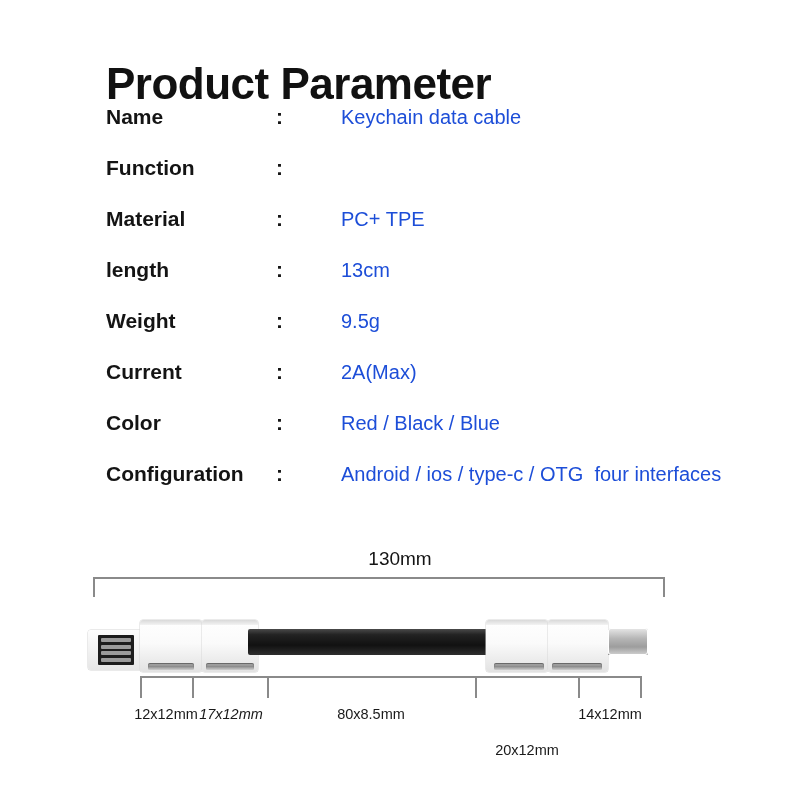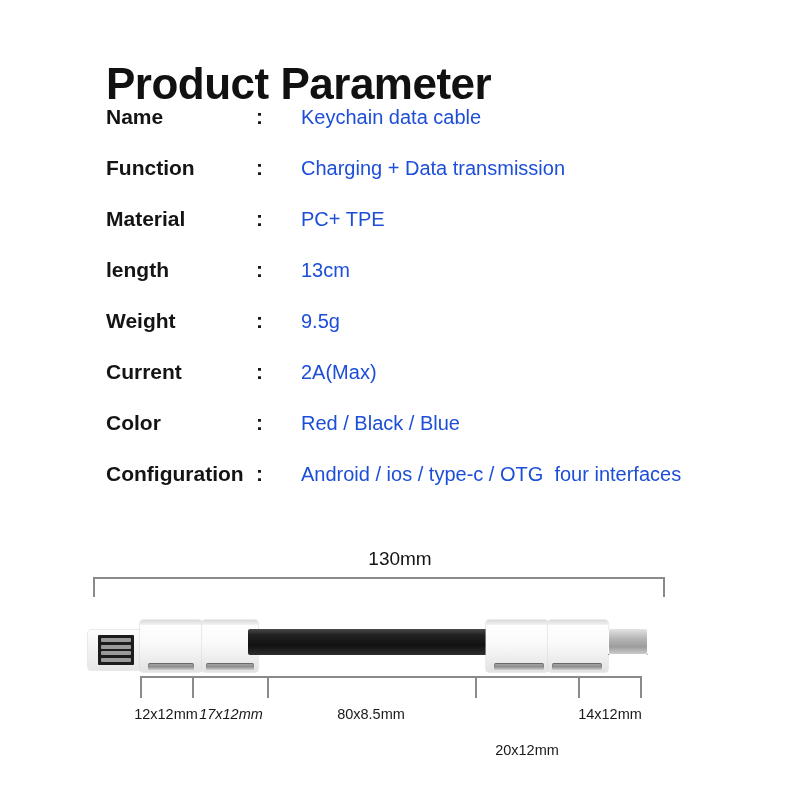--- a/index.html
+++ b/index.html
@@ -33,20 +33,21 @@
   .spec-table {
     position: absolute;
     left: 106px;
     top: 105px;
     width: 660px;
   }
   .spec-row {
     display: flex;
     align-items: baseline;
     height: 51px;
+    gap: 20px;
   }
   .spec-label {
     width: 150px;
     flex: 0 0 150px;
     font-size: 21px;
     font-weight: 600;
     color: #141414;
     white-space: nowrap;
   }
   .spec-colon {
@@ -217,21 +218,20 @@
 
   <div class="spec-row">
     <div class="spec-label">Name</div>
     <div class="spec-colon">:</div>
     <div class="spec-value">Keychain data cable</div>
   </div>
 
   <div class="spec-row">
     <div class="spec-label">Function</div>
     <div class="spec-colon">:</div>
-    <div class="spec-value">Charging + Data transmission</div>
   </div>
 
   <div class="spec-row">
     <div class="spec-label">Material</div>
     <div class="spec-colon">:</div>
     <div class="spec-value">PC+ TPE</div>
   </div>
 
   <div class="spec-row">
     <div class="spec-label">length</div>

